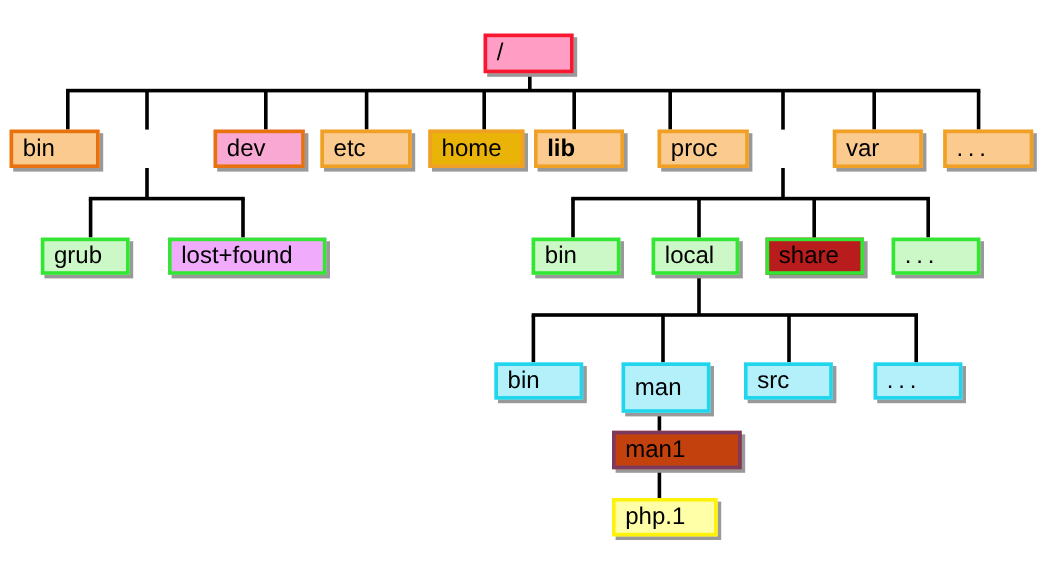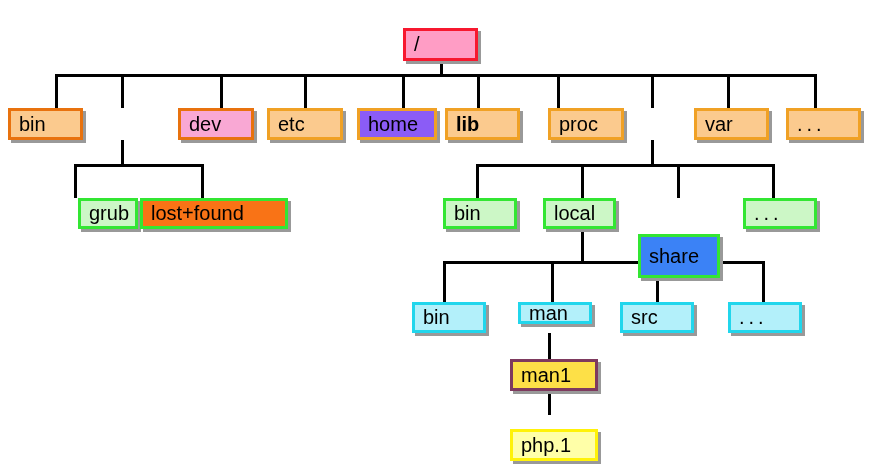--- a/index.html
+++ b/index.html
@@ -68,30 +68,30 @@
     <div class="seg" style="left: 443px; top: 263px; width: 3px; height: 39px; background: rgb(0, 0, 0);"></div>
     <div class="seg" style="left: 551px; top: 263px; width: 3px; height: 39px; background: rgb(0, 0, 0);"></div>
     <div class="seg" style="left: 656px; top: 263px; width: 3px; height: 39px; background: rgb(0, 0, 0);"></div>
     <div class="seg" style="left: 762px; top: 263px; width: 3px; height: 39px; background: rgb(0, 0, 0);"></div>
     <div class="seg" style="left: 548px; top: 333px; width: 3px; height: 26px; background: rgb(0, 0, 0);"></div>
     <div class="seg" style="left: 548px; top: 391px; width: 3px; height: 24px; background: rgb(0, 0, 0);"></div>
     <div class="node" style="left: 403px; top: 28px; width: 75px; height: 33px; background: rgb(255, 157, 197); border-color: rgb(247, 24, 47); box-shadow: rgb(153, 153, 153) 3px 3px 0px;">/</div>
     <div class="node" style="left: 8px; top: 108px; width: 75px; height: 32px; background: rgb(251, 202, 142); border-color: rgb(232, 114, 14); box-shadow: rgb(153, 153, 153) 3px 3px 0px;">bin</div>
     <div class="node" style="left: 178px; top: 108px; width: 76px; height: 32px; background: #f9a8d4; border-color: rgb(232, 114, 14); box-shadow: rgb(153, 153, 153) 3px 3px 0px;">dev</div>
     <div class="node" style="left: 267px; top: 108px; width: 76px; height: 32px; background: rgb(251, 202, 142); border-color: rgb(240, 161, 37); box-shadow: rgb(153, 153, 153) 3px 3px 0px;">etc</div>
-    <div class="node" style="left: 357px; top: 108px; width: 80px; height: 32px; background: #8b5cf6; border-color: rgb(240, 161, 37); box-shadow: rgb(153, 153, 153) 3px 3px 0px;">home</div>
+    <div class="node" style="left: 357px; top: 108px; width: 80px; height: 32px; background: #eab308; border-color: rgb(240, 161, 37); box-shadow: rgb(153, 153, 153) 3px 3px 0px;">home</div>
     <div class="node" style="left: 445px; top: 108px; width: 75px; height: 32px; background: rgb(251, 202, 142); border-color: rgb(240, 161, 37); box-shadow: rgb(153, 153, 153) 3px 3px 0px; font-weight: bold;">lib</div>
     <div class="node" style="left: 548px; top: 108px; width: 76px; height: 32px; background: rgb(251, 202, 142); border-color: rgb(240, 161, 37); box-shadow: rgb(153, 153, 153) 3px 3px 0px;">proc</div>
     <div class="node" style="left: 694px; top: 108px; width: 75px; height: 32px; background: rgb(251, 202, 142); border-color: rgb(240, 161, 37); box-shadow: rgb(153, 153, 153) 3px 3px 0px;">var</div>
     <div class="node dots" style="left: 786px; top: 108px; width: 75px; height: 32px; background: rgb(251, 202, 142); border-color: rgb(240, 161, 37); box-shadow: rgb(153, 153, 153) 3px 3px 0px;">...</div>
-    <div class="node" style="left: 34px; top: 198px; width: 60px; height: 31px; background: rgb(204, 247, 198); border-color: rgb(51, 230, 51); box-shadow: rgb(153, 153, 153) 3px 3px 0px; margin-left: 44px;">grub</div>
-    <div class="node" style="left: 140px; top: 198px; width: 148px; height: 31px; background: #f97316; border-color: rgb(51, 230, 51); box-shadow: rgb(153, 153, 153) 3px 3px 0px;">lost+found</div>
+    <div class="node" style="left: 34px; top: 198px; width: 74px; height: 31px; background: rgb(204, 247, 198); border-color: rgb(51, 230, 51); box-shadow: rgb(153, 153, 153) 3px 3px 0px;">grub</div>
+    <div class="node" style="left: 140px; top: 198px; width: 132px; height: 31px; background: #f0abfc; border-color: rgb(51, 230, 51); box-shadow: rgb(153, 153, 153) 3px 3px 0px;">lost+found</div>
     <div class="node" style="left: 443px; top: 198px; width: 74px; height: 31px; background: rgb(204, 247, 198); border-color: rgb(51, 230, 51); box-shadow: rgb(153, 153, 153) 3px 3px 0px;">bin</div>
     <div class="node" style="left: 543px; top: 198px; width: 73px; height: 31px; background: rgb(204, 247, 198); border-color: rgb(51, 230, 51); box-shadow: rgb(153, 153, 153) 3px 3px 0px;">local</div>
-    <div class="node" style="left: 638px; top: 198px; width: 82px; height: 44px; background: #3b82f6; border-color: rgb(51, 230, 51); box-shadow: rgb(153, 153, 153) 3px 3px 0px; margin-top: 36px;">share</div>
+    <div class="node" style="left: 638px; top: 198px; width: 82px; height: 31px; background: #b91c1c; border-color: rgb(51, 230, 51); box-shadow: rgb(153, 153, 153) 3px 3px 0px;">share</div>
     <div class="node dots" style="left: 743px; top: 198px; width: 74px; height: 31px; background: rgb(204, 247, 198); border-color: rgb(51, 230, 51); box-shadow: rgb(153, 153, 153) 3px 3px 0px;">...</div>
     <div class="node" style="left: 412px; top: 302px; width: 74px; height: 31px; background: rgb(179, 240, 250); border-color: rgb(33, 214, 236); box-shadow: rgb(153, 153, 153) 3px 3px 0px;">bin</div>
-    <div class="node" style="left: 518px; top: 302px; width: 74px; height: 22px; background: rgb(179, 240, 250); border-color: rgb(33, 214, 236); box-shadow: rgb(153, 153, 153) 3px 3px 0px;">man</div>
+    <div class="node" style="left: 518px; top: 302px; width: 74px; height: 42px; background: rgb(179, 240, 250); border-color: rgb(33, 214, 236); box-shadow: rgb(153, 153, 153) 3px 3px 0px;">man</div>
     <div class="node" style="left: 620px; top: 302px; width: 74px; height: 31px; background: rgb(179, 240, 250); border-color: rgb(33, 214, 236); box-shadow: rgb(153, 153, 153) 3px 3px 0px;">src</div>
     <div class="node dots" style="left: 728px; top: 302px; width: 74px; height: 31px; background: rgb(179, 240, 250); border-color: rgb(33, 214, 236); box-shadow: rgb(153, 153, 153) 3px 3px 0px;">...</div>
-    <div class="node" style="left: 510px; top: 359px; width: 88px; height: 32px; background: #fde047; border-color: rgb(126, 58, 94); box-shadow: rgb(153, 153, 153) 3px 3px 0px;">man1</div>
-    <div class="node" style="left: 510px; top: 429px; width: 88px; height: 32px; background: rgb(255, 255, 168); border-color: rgb(255, 242, 10); box-shadow: rgb(153, 153, 153) 3px 3px 0px;">php.1</div>
+    <div class="node" style="left: 510px; top: 359px; width: 108px; height: 32px; background: #c2410c; border-color: rgb(126, 58, 94); box-shadow: rgb(153, 153, 153) 3px 3px 0px;">man1</div>
+    <div class="node" style="left: 510px; top: 415px; width: 88px; height: 32px; background: rgb(255, 255, 168); border-color: rgb(255, 242, 10); box-shadow: rgb(153, 153, 153) 3px 3px 0px;">php.1</div>
   </div>
 
 </body></html>

